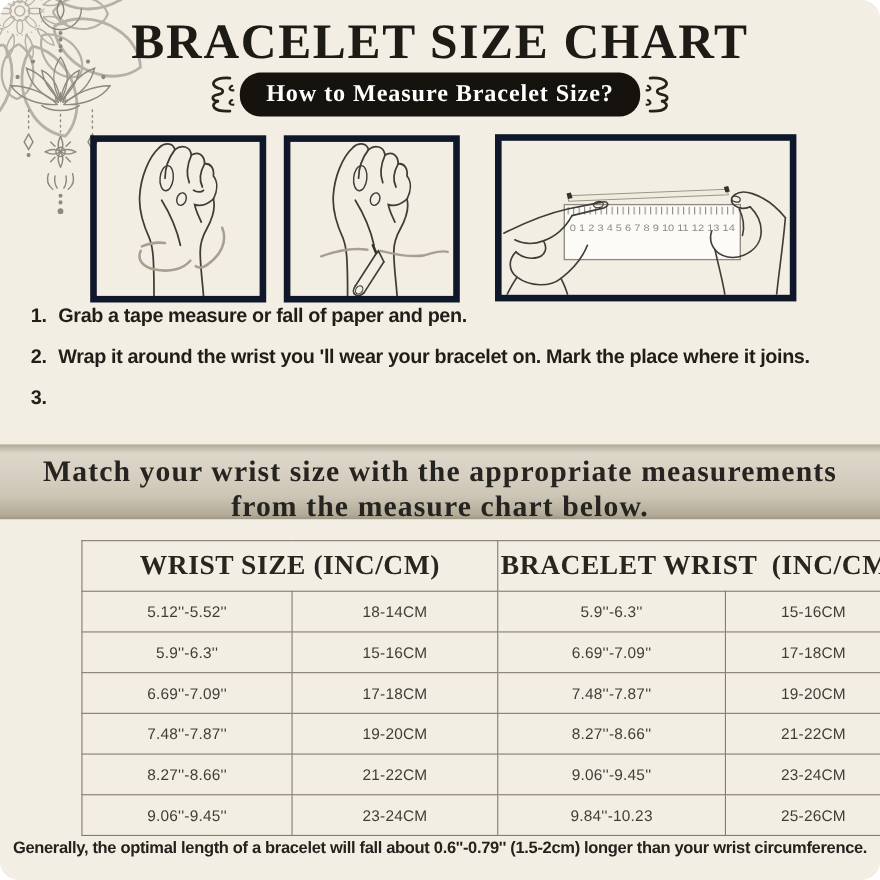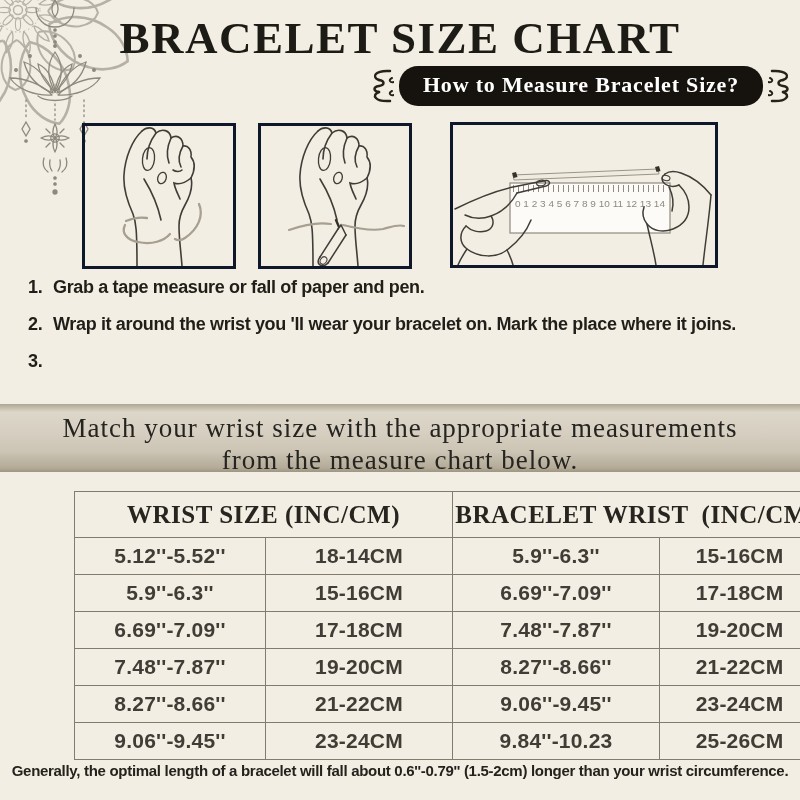--- a/index.html
+++ b/index.html
@@ -1,87 +1,88 @@
 <!DOCTYPE html>
 <html><head>
 <meta charset="utf-8">
 <style>
   html,body{margin:0;padding:0;}
   .page{
     position:relative; width:800px; height:800px; overflow:hidden;
     background:#f3eee3;
     font-family:"Liberation Sans", sans-serif;
     color:#23211c;
+    border-radius:17px;
   }
   
   .decor{position:absolute; pointer-events:none;}
   .decor-mandala{left:0; top:0;}
   .decor-lotus{left:692; top:0;}
   
   .title{
     position:absolute; left:0; top:12px; width:100%;
     text-align:center;
     font-family:"Liberation Serif", serif;
     font-weight:bold; font-size:45px; letter-spacing:1.5px;
     color:#1d1b16;
   }
   
   .badge-row{
     position:absolute; left:0; top:66px; width:100%;
-    display:flex; align-items:center; justify-content:flex-end; gap:5px;
+    display:flex; align-items:center; justify-content:center; gap:5px;
   }
   .pill{
     background:#16130e; color:#ffffff;
     font-family:"Liberation Serif", serif; font-weight:bold;
     font-size:22px; letter-spacing:0.8px;
     padding:6px 24px 8px 24px; border-radius:19px;
   }
   
   .illus-box{
-    position:absolute; border:3px solid #0f172a; background:transparent;
+    position:absolute; border:6px solid #0f172a; background:transparent;
   }
   .box1{left:82px; top:123px; width:148px; height:140px;}
   .box2{left:258px; top:123px; width:148px; height:140px;}
   .box3{left:450px; top:122px; width:262px; height:140px;}
   .illus-box svg{display:block;}
   
   .steps{
     position:absolute; left:28px; top:272px; width:756px;
     font-size:18px; font-weight:bold; letter-spacing:-0.35px;
     line-height:1.68; color:#201e19;
   }
   .step{position:relative; padding-left:25px; margin-bottom:7px;}
   .step-num{position:absolute; left:0; top:0;}
   
   .banner{
     position:absolute; left:0; top:404px; width:100%; height:68px;
     background:linear-gradient(180deg,
       #b0a896 0%, #ddd7c9 12%, #d7d0c2 40%, #ccc4b4 70%, #b3ab98 94%, #9e9682 100%);
     text-align:center;
-    font-family:"Liberation Serif", serif; font-weight:normal;
+    font-family:"Liberation Serif", serif; font-weight:bold;
     font-size:27px; letter-spacing:1px; color:#262420;
     line-height:1.18; padding-top:9px; box-sizing:border-box;
   }
   
   .table-wrap{position:absolute; left:29px; top:491px; width:745px;padding-left:45px;}
   table.size{
     border-collapse:collapse; table-layout:fixed; width:745px;
   }
   table.size th, table.size td{
     border:1px solid #827c6f; text-align:center; padding:0;
   }
   table.size th{
     height:45px;
     font-family:"Liberation Serif", serif; font-weight:bold;
     font-size:25px; letter-spacing:0.5px; color:#272520;
     white-space:pre;
   }
   table.size td{
     height:36px;
-    font-size:21px; font-weight:bold; letter-spacing:0.2px; color:#403d37;
+    font-size:14px; font-weight:normal; letter-spacing:0.2px; color:#403d37;
   }
   
   .footnote{
     position:absolute; left:0; top:762px; width:100%;
     text-align:center; font-size:15px; font-weight:bold;
     letter-spacing:-0.3px; color:#24221d;
   }
 </style>
 </head>
 <body>

